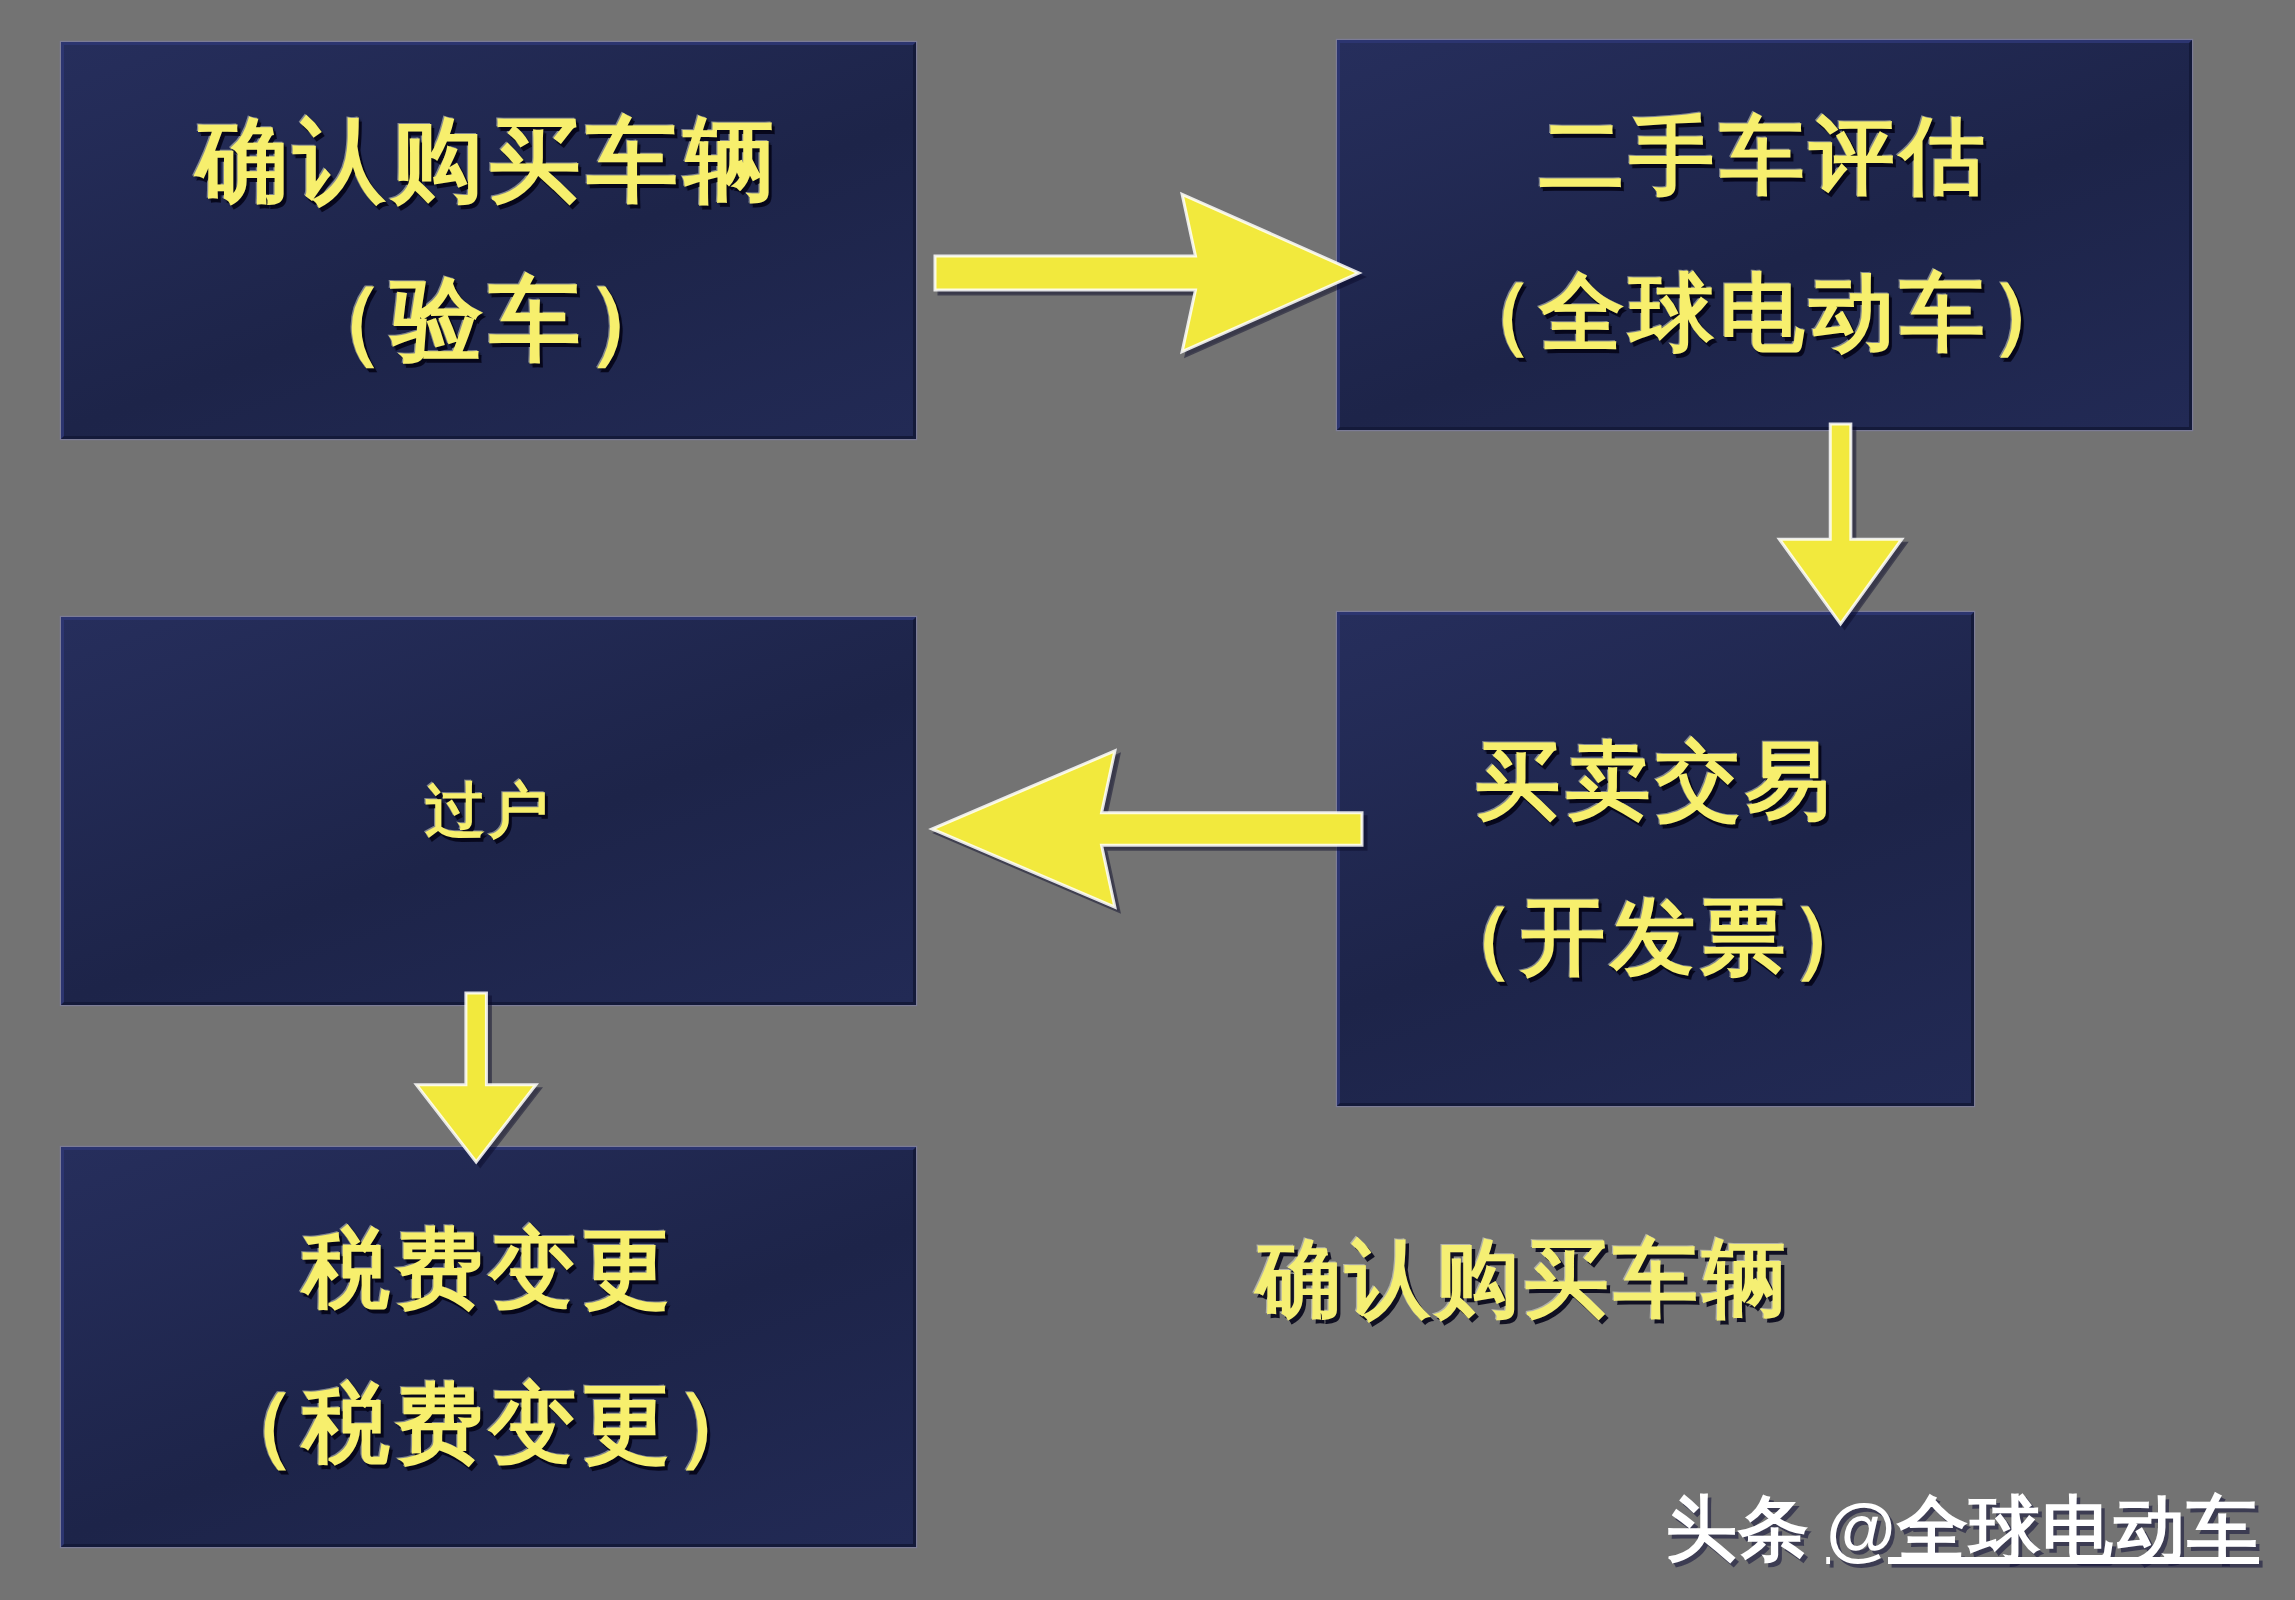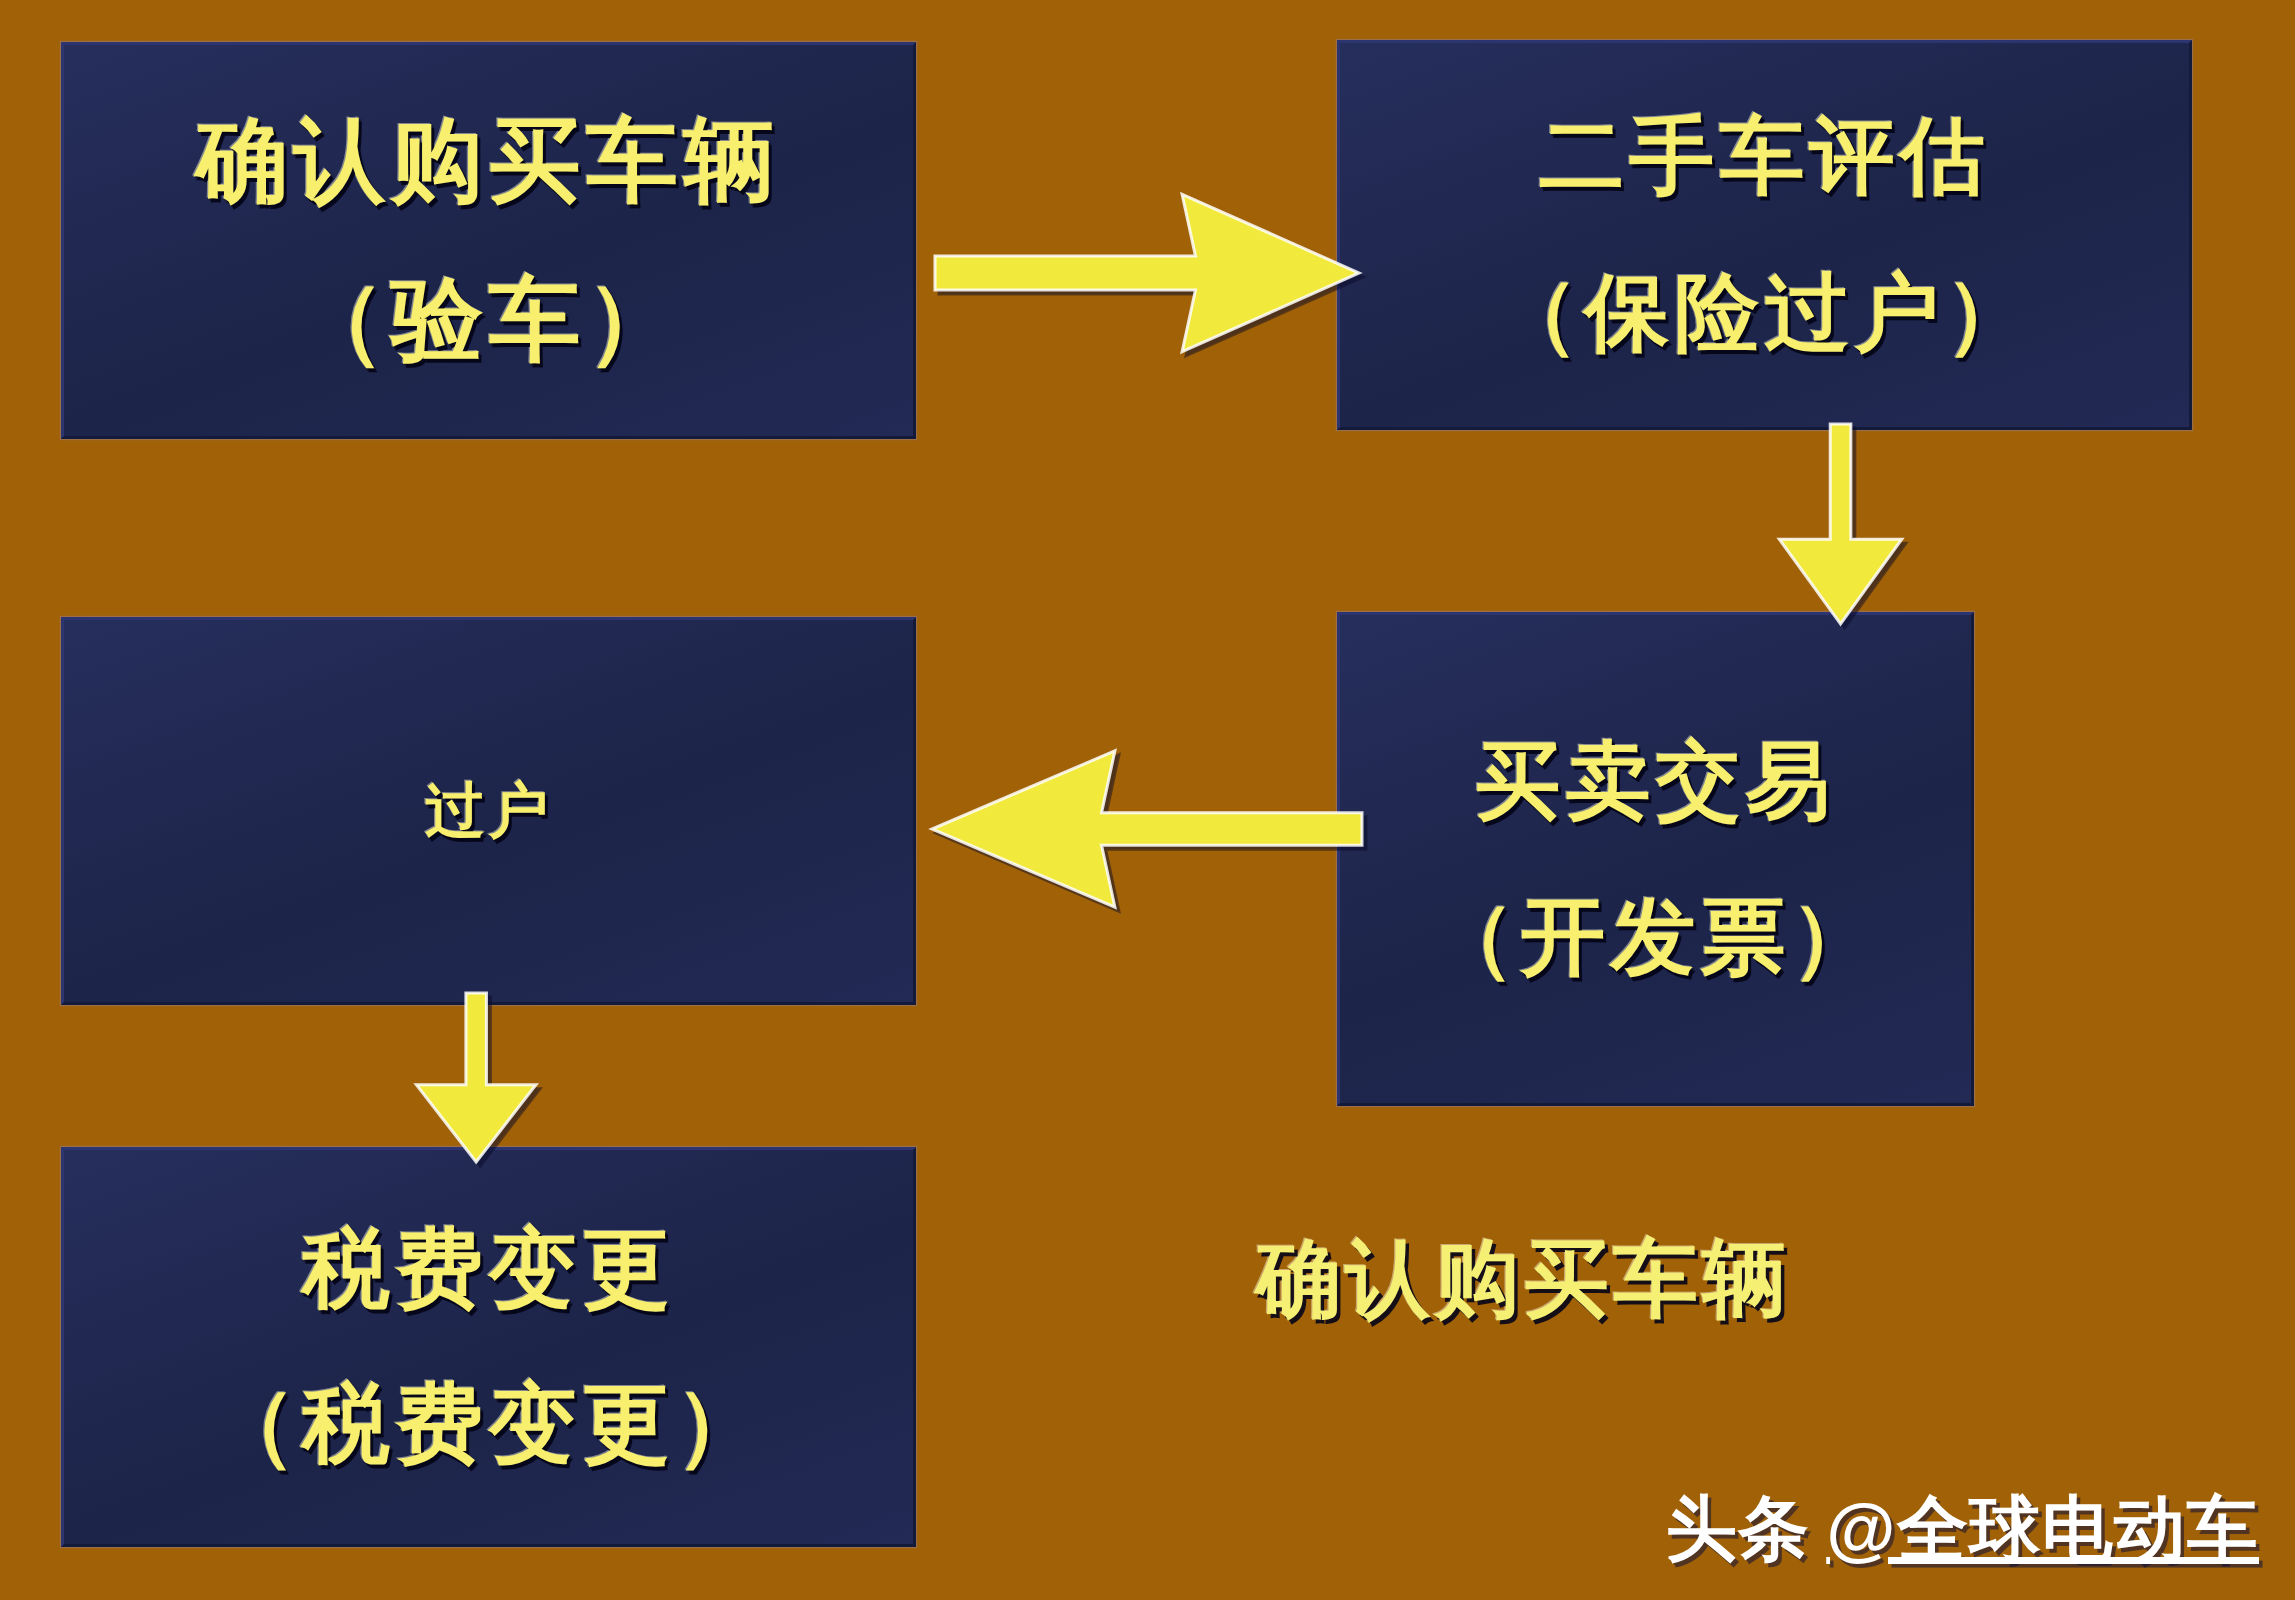--- a/index.html
+++ b/index.html
@@ -5,21 +5,21 @@
 <style>
   html, body {
     margin: 0;
     padding: 0;
     background: #4c3ff2;
   }
   #stage {
     position: relative;
     width: 2295px;
     height: 1600px;
-    background: #a16207;
+    background: #737373;
     overflow: hidden;
     font-family: "Liberation Sans", "DejaVu Sans", sans-serif;
   }
 
   
   .node {
     position: absolute;
     background: #222a55;
     background-image: linear-gradient(160deg, #262e5c 0%, #1d2449 55%, #222a55 100%);
     border-top: 3px solid #2c3570;
@@ -110,21 +110,21 @@
 
 <div id="stage">
 
   <div class="node" id="node-confirm">
     <div class="line l1">确认购买车辆</div>
     <div class="line l2">（验车）</div>
   </div>
 
   <div class="node" id="node-appraise">
     <div class="line l1">二手车评估</div>
-    <div class="line l2">（保险过户）</div>
+    <div class="line l2">（全球电动车）</div>
   </div>
 
   <div class="node" id="node-trade">
     <div class="line l1">买卖交易</div>
     <div class="line l2">（开发票）</div>
   </div>
 
   <div class="node" id="node-transfer">
     <div class="line l1">过户</div>
   </div>

